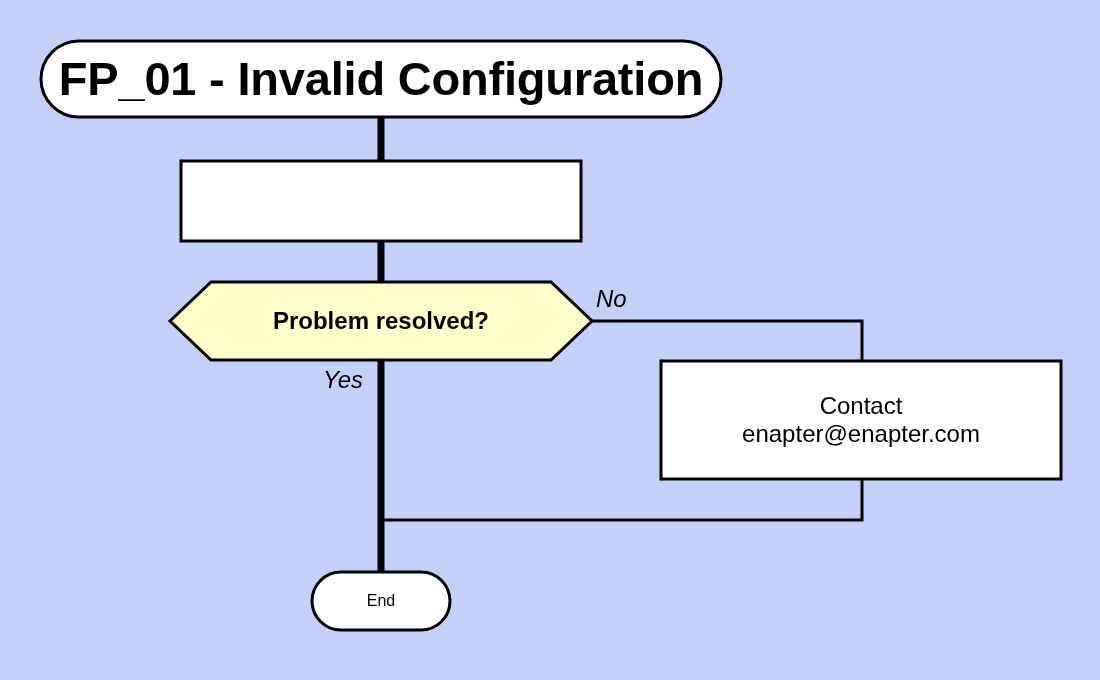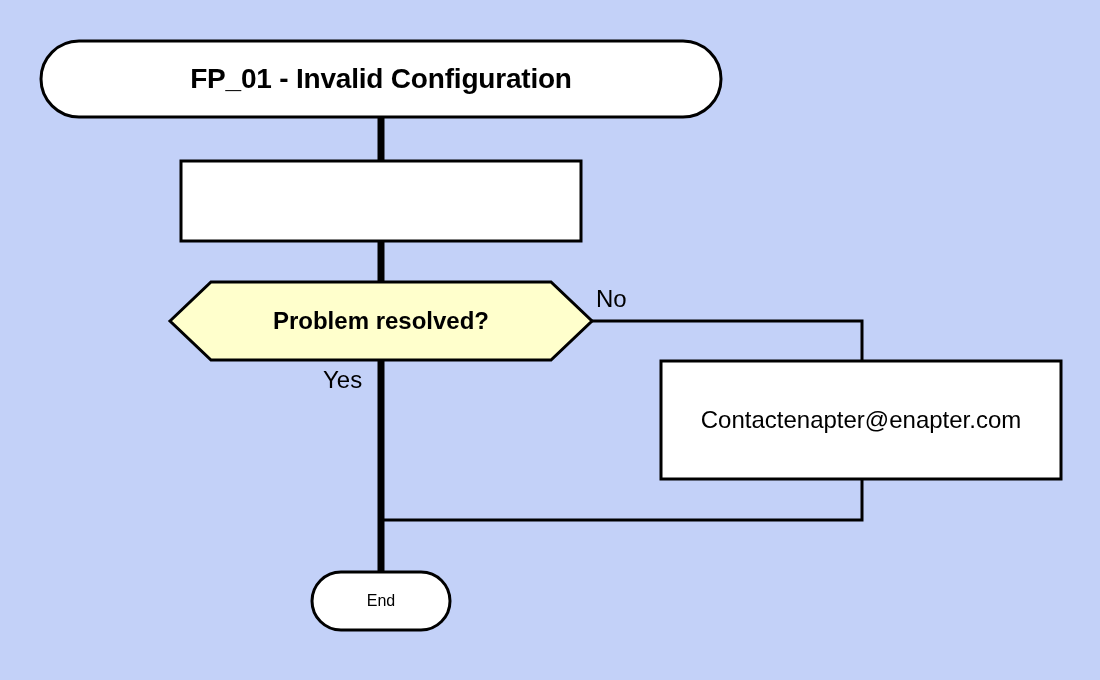--- a/index.html
+++ b/index.html
@@ -33,21 +33,21 @@
     text-align: center;
     color: #000000;
     pointer-events: none;
     line-height: 1.18;
   }
   #title-label {
     left: 40px;
     top: 40px;
     width: 682px;
     height: 78px;
-    font-size: 28px;
+    font-size: 47px;
     font-weight: bold;
     letter-spacing: -0.2px;
   }
   #action-label {
     left: 180px;
     top: 160px;
     width: 402px;
     height: 82px;
     font-size: 24px;
   }
@@ -58,35 +58,36 @@
     height: 80px;
     font-size: 24px;
     font-weight: bold;
   }
   #contact-label {
     left: 660px;
     top: 360px;
     width: 402px;
     height: 120px;
     font-size: 24px;
-    flex-direction: row;
+    flex-direction: column;
   }
   #end-label {
     left: 311px;
     top: 571px;
     width: 140px;
     height: 60px;
     font-size: 16px;
   }
   .edge-label {
     position: absolute;
     color: #000000;
     font-size: 24px;
     white-space: nowrap;
     pointer-events: none;
+    font-style: italic;
   }
   #edge-label-no {
     left: 596px;
     top: 285px;
   }
   #edge-label-yes {
     left: 323px;
     top: 366px;
   }
 </style>

